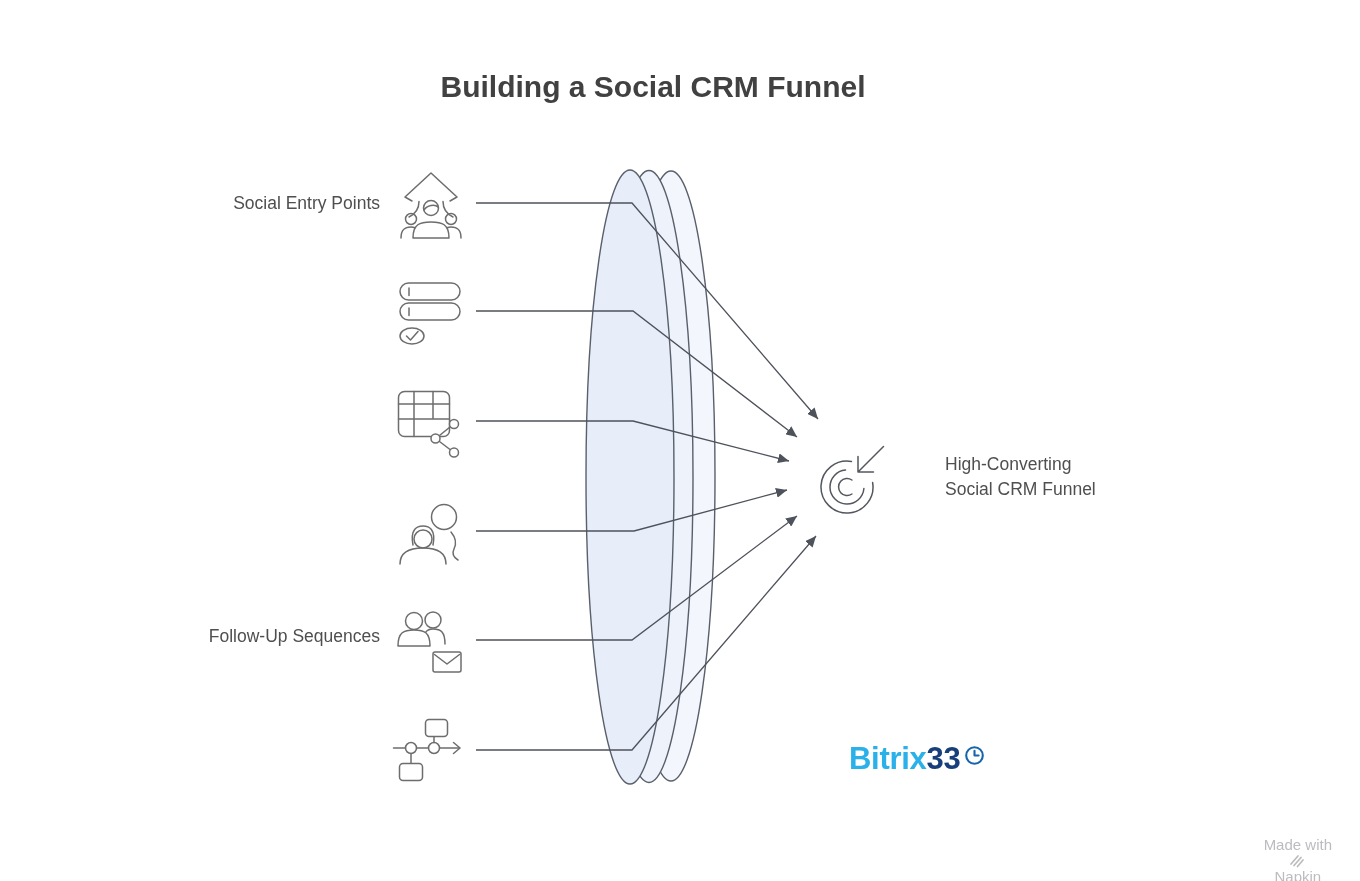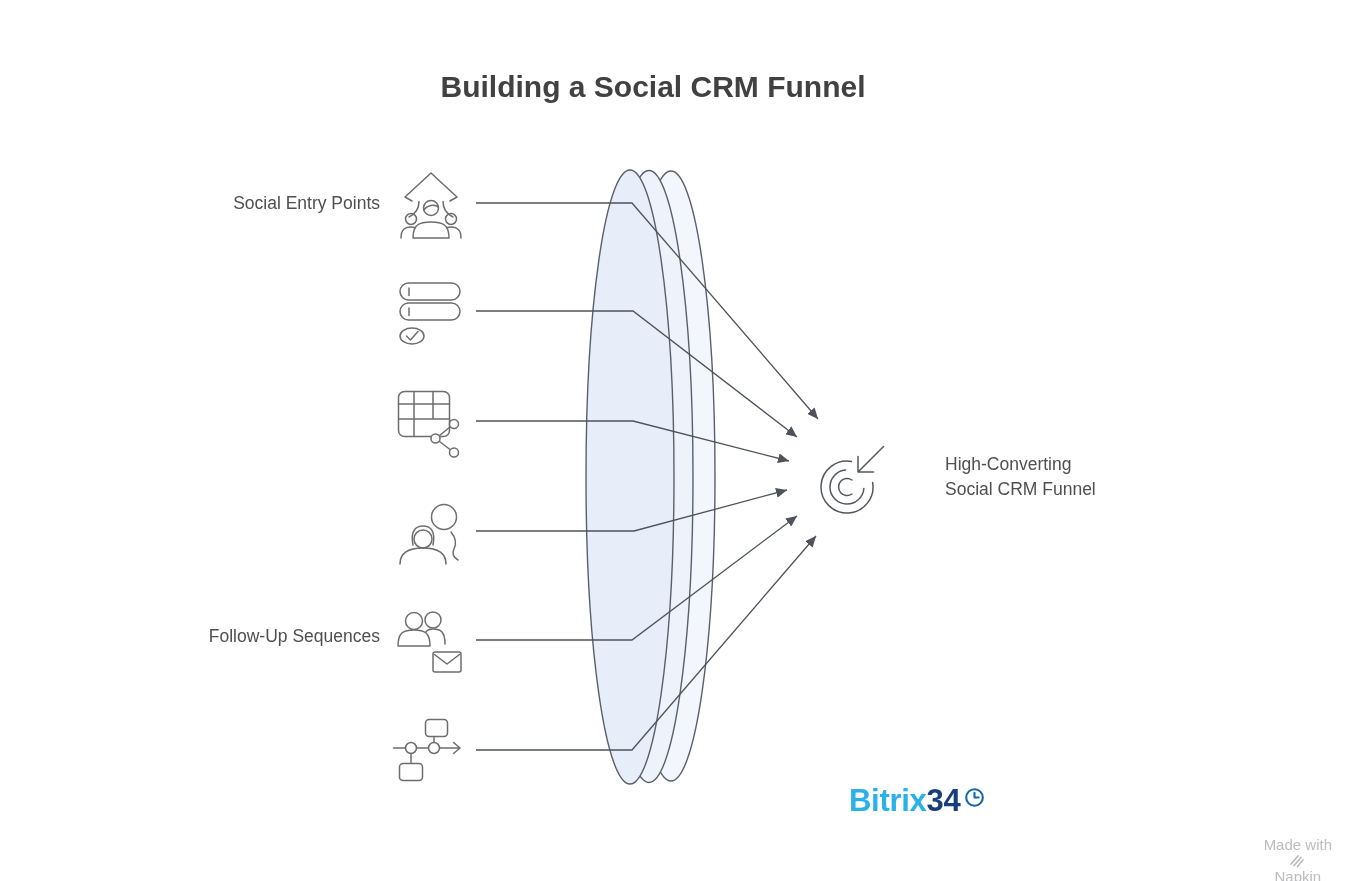--- a/index.html
+++ b/index.html
@@ -20,21 +20,21 @@
                 color:var(--c-label);line-height:25px;margin-left:44px;}
   .diagram-svg{position:absolute;left:0;top:0;}
   .ln{stroke:var(--c-line);stroke-width:1.3;fill:none;}
   #ah path{fill:var(--c-line);stroke:none;}
   .lens-back{fill:var(--c-lens-fill-back);stroke:var(--c-lens-stroke);stroke-width:1.4;}
   .lens-mid{fill:var(--c-lens-fill-mid);stroke:var(--c-lens-stroke);stroke-width:1.4;}
   .lens-front{fill:var(--c-lens-fill);stroke:var(--c-lens-stroke);stroke-width:1.4;}
   .ic{stroke:var(--c-icon);stroke-width:1.5;fill:none;stroke-linecap:round;stroke-linejoin:round;}
   .icf{stroke:var(--c-icon);stroke-width:1.5;fill:#fff;stroke-linecap:round;stroke-linejoin:round;}
   .tg{stroke:#53575e;stroke-width:1.5;fill:none;stroke-linecap:round;stroke-linejoin:round;}
-  .brand{position:absolute;left:849px;top:784px;display:flex;align-items:flex-start;
+  .brand{position:absolute;left:849px;top:742px;display:flex;align-items:flex-start;
          font-size:31px;font-weight:700;letter-spacing:-0.3px;line-height:34px;}
   .brand .lt{color:var(--c-bitrix-light);}
   .brand .dk{color:var(--c-bitrix-dark);}
   .brand svg{margin-left:4px;margin-top:3px;}
   .watermark{position:absolute;right:28px;top:836px;display:flex;align-items:center;
              font-size:15px;color:var(--c-watermark);flex-direction:column;}
   .wm-icon{display:inline-flex;}
 </style>
 </head>
 <body>
@@ -133,21 +133,21 @@
   <div class="item-label" style="top:192px">Social Entry Points</div>
   <div class="item-label" style="top:625px">Follow-Up Sequences</div>
 
   <div class="result-label">
     <div>High-Converting</div>
     <div>Social CRM Funnel</div>
   </div>
 
   <div class="brand">
     <span class="lt">Bitrix</span>
-      <span class="dk">34</span>
+      <span class="dk">33</span>
     <svg width="21" height="21" viewBox="0 0 21 21">
       <circle cx="10.5" cy="10.5" r="8.3" fill="none" stroke="var(--c-clock)" stroke-width="2.1"></circle>
       <path d="M10.5,10.5 L10.5,5.8 M10.5,10.5 L14.6,10.5" fill="none" stroke="var(--c-clock)" stroke-width="2.1" stroke-linecap="round"></path>
     </svg>
   </div>
 
   <div class="watermark">
     <span>Made with</span>
     <span class="wm-icon">
       <svg width="17" height="15" viewBox="0 0 17 15">

